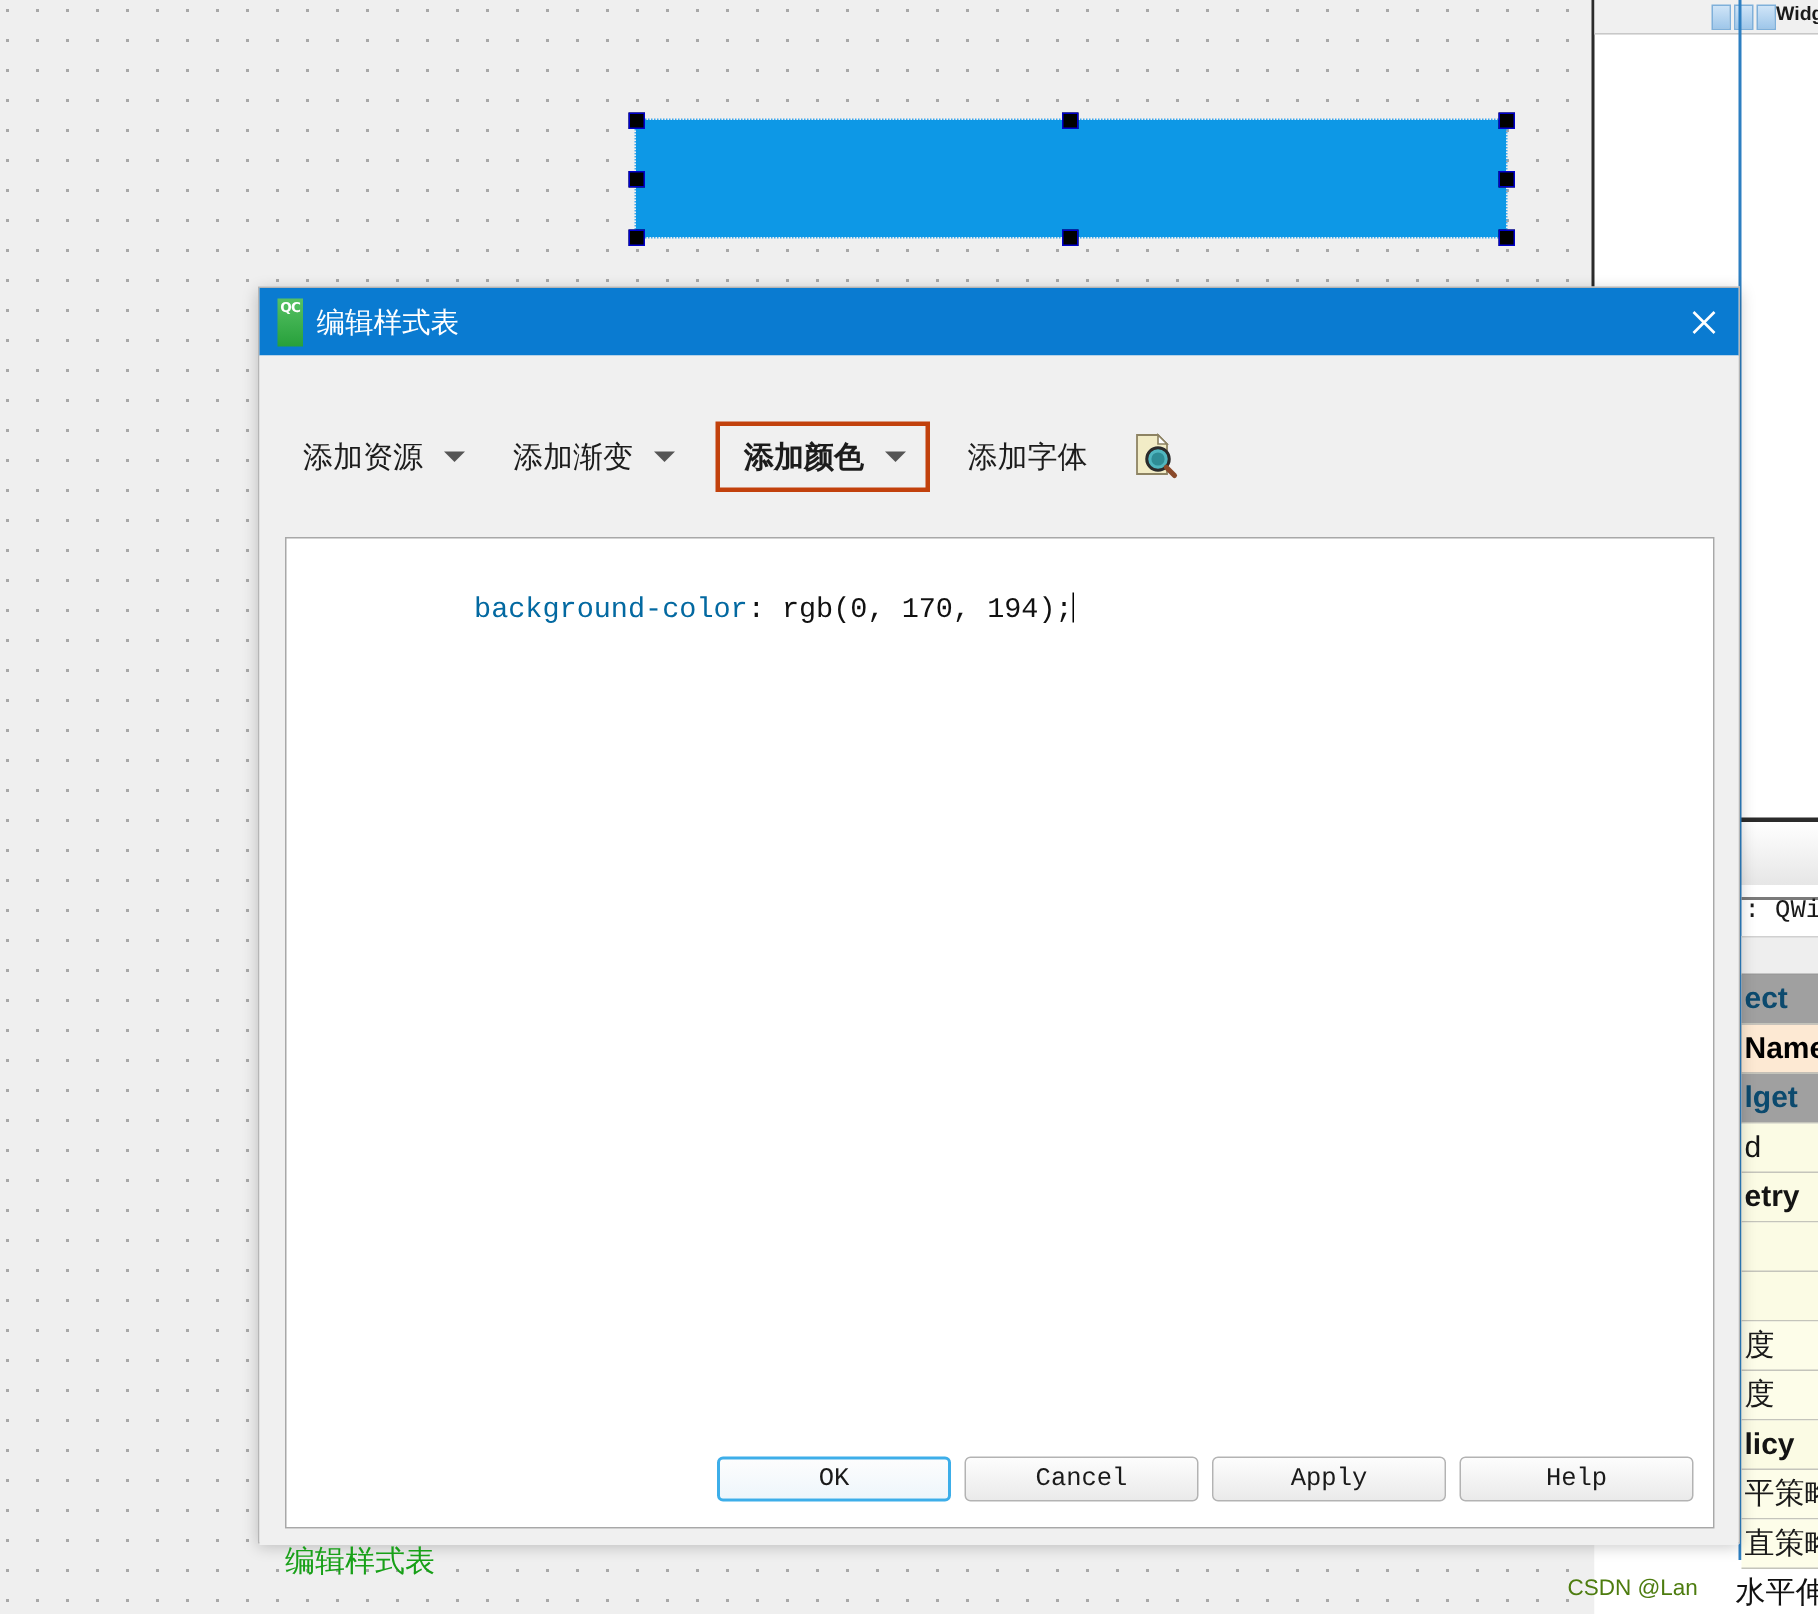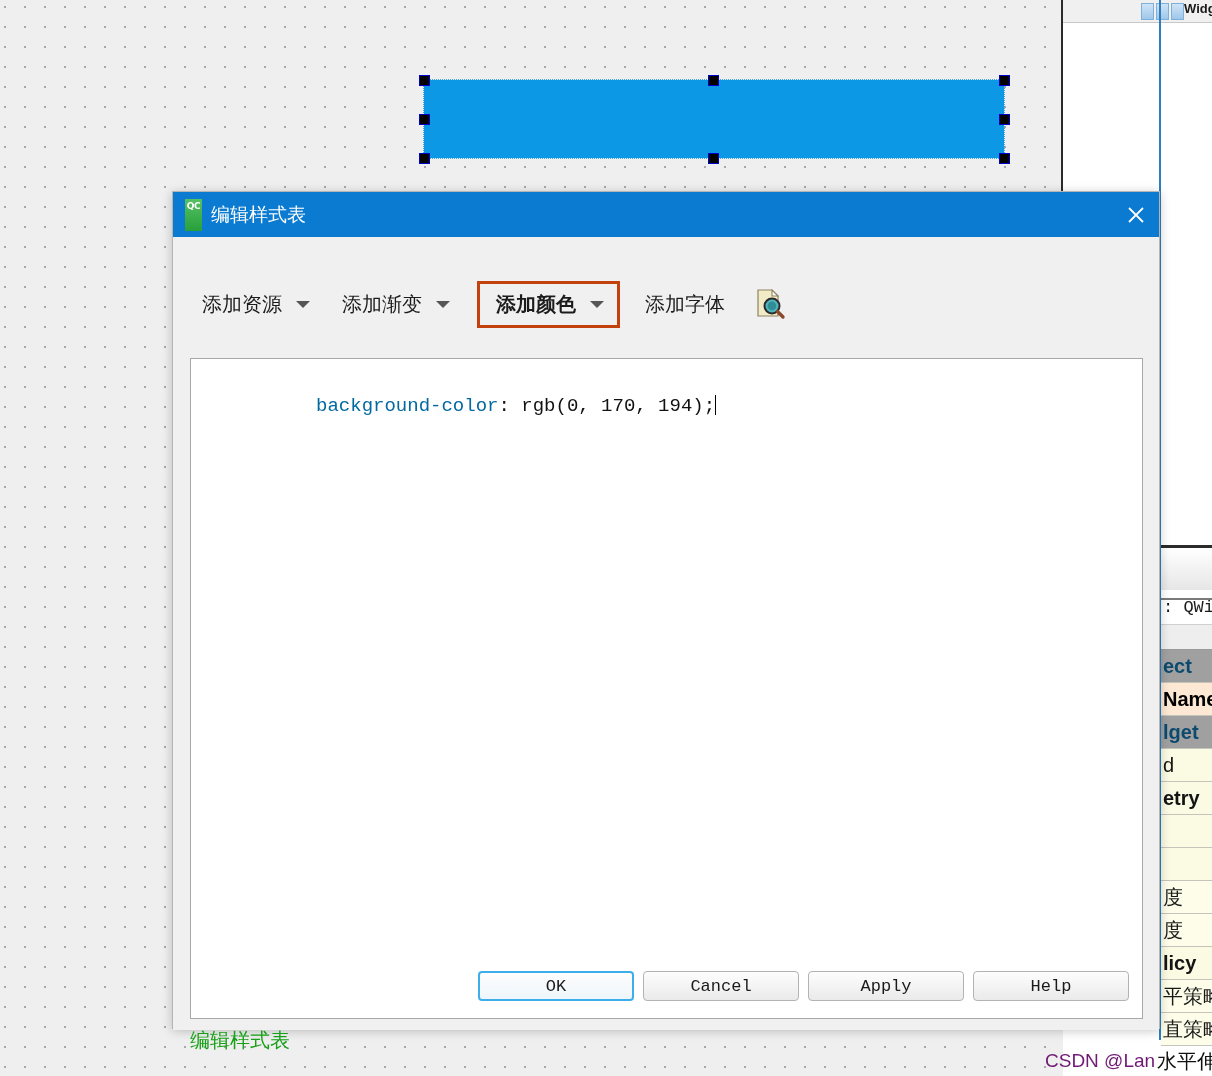--- a/index.html
+++ b/index.html
@@ -140,21 +140,21 @@
     width: 114px; height: 26px;
     background: #eeeeee;
     border-top: 1px solid #d0d0d0;
     border-bottom: 1px solid #9a9a9a;
     box-sizing: border-box;
   }
 
   
   .watermark {
     position: absolute; left: 1045px; top: 1050px;
-    font-size: 19px; color: #701a75;
+    font-size: 15px; color: #4d7c0f;
     white-space: nowrap;
     z-index: 40;
   }
   .stretch-label {
     position: absolute; left: 1157px; top: 1048px;
     font-size: 20px; color: #111111;
     white-space: nowrap;
     z-index: 45;
   }
 

